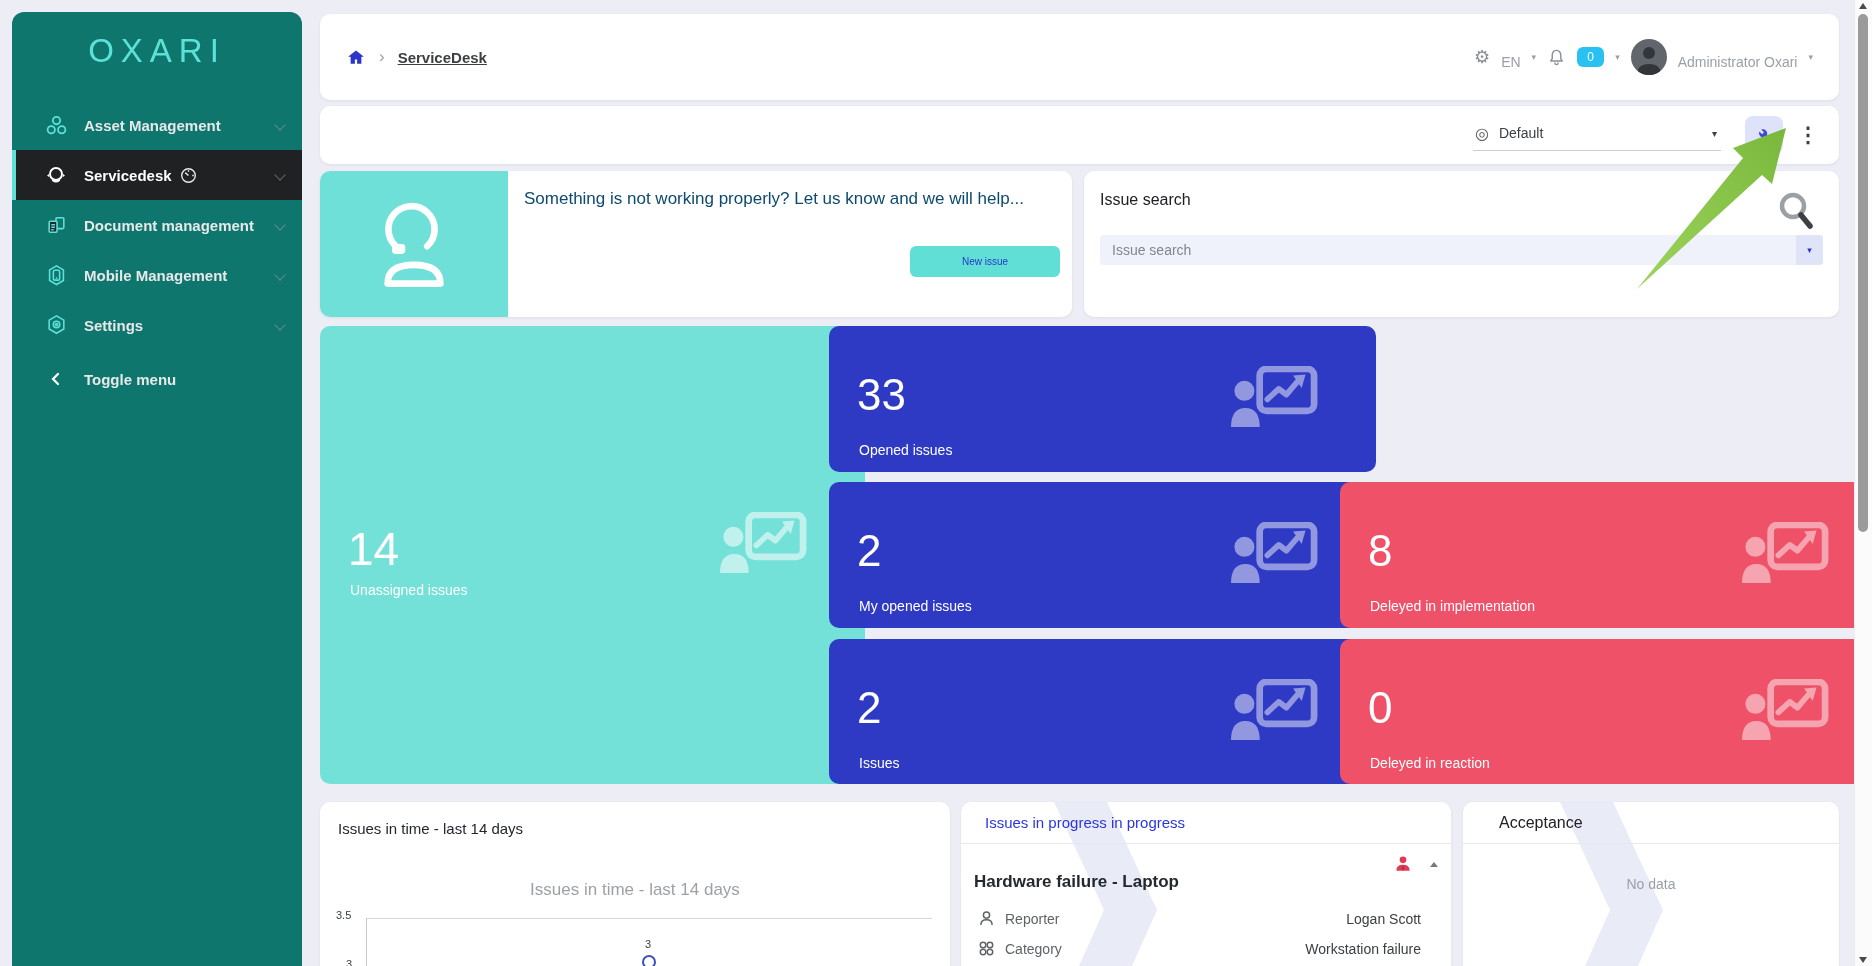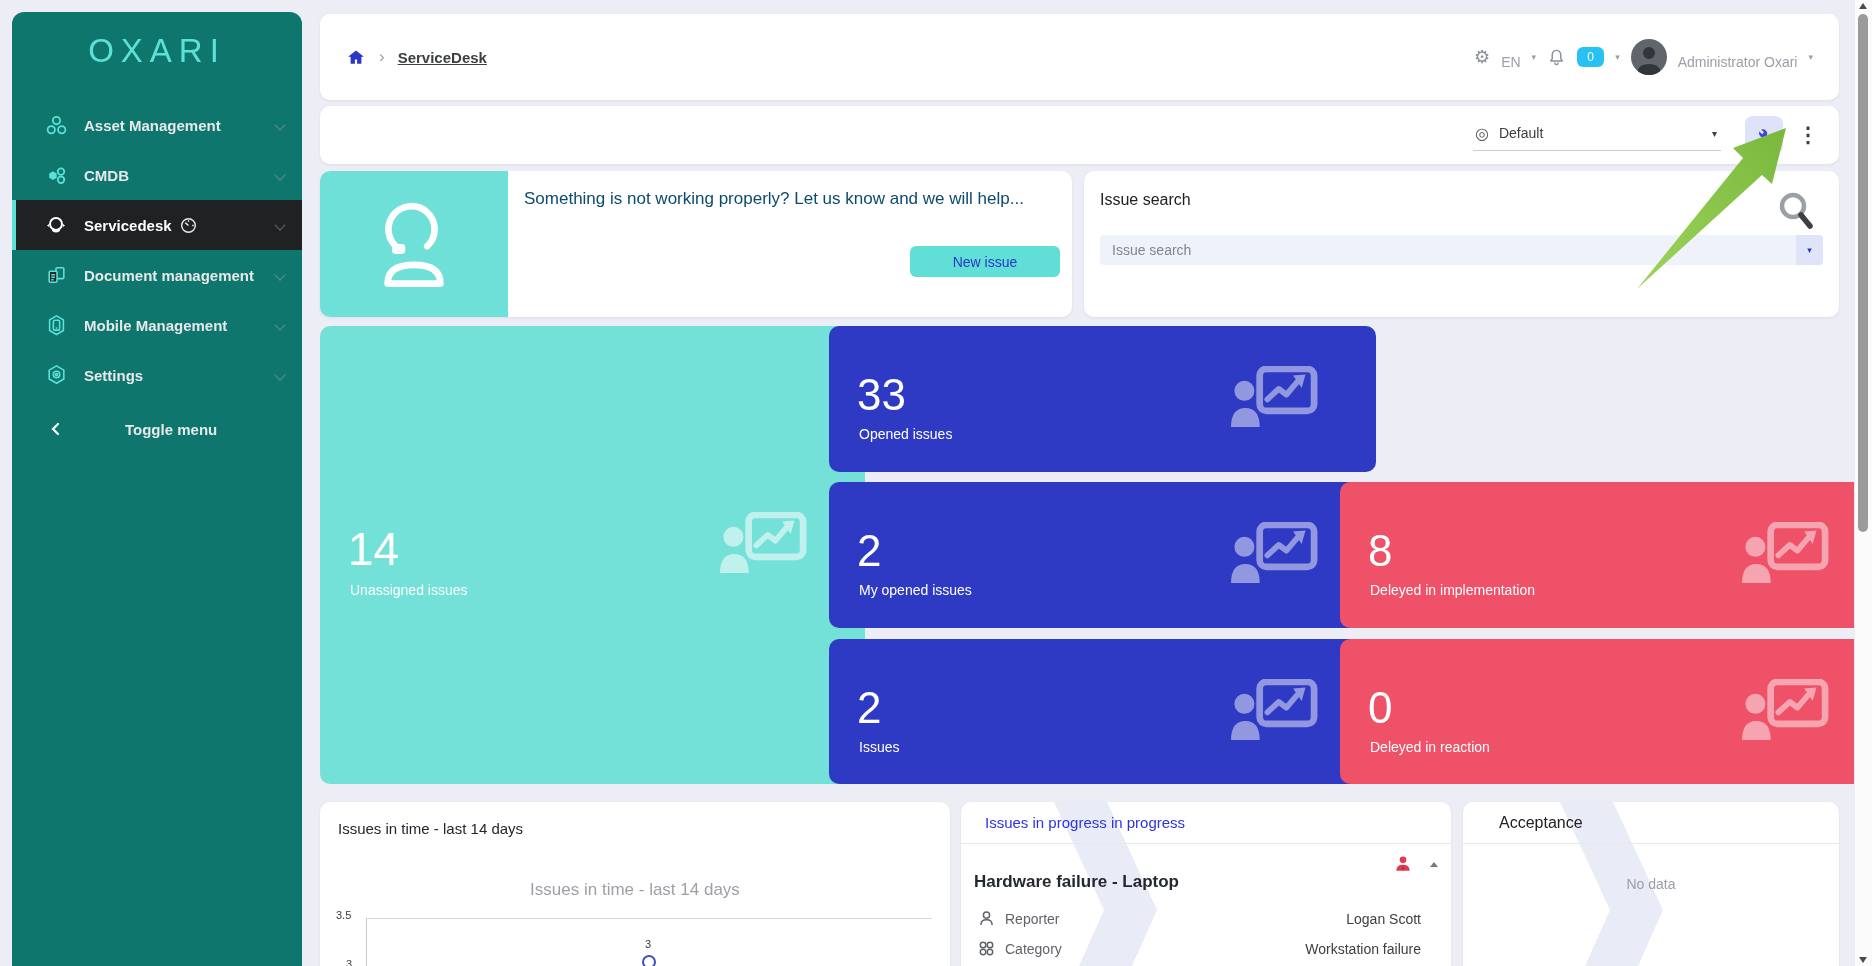--- a/index.html
+++ b/index.html
@@ -15,21 +15,21 @@
   .mitem{position:relative;height:50px;display:flex;align-items:center;padding:0 18px 0 32px;
     cursor:pointer;}
   .mitem .ic{width:24px;height:24px;flex:0 0 24px;display:flex;align-items:center;justify-content:center;}
   .mitem .lbl{margin-left:16px;color:#e6e8ea;font-size:15px;font-weight:700;}
   .mitem .chev{margin-left:auto;width:7px;height:7px;border-right:1.5px solid #9aa0a3;
     border-bottom:1.5px solid #9aa0a3;transform:rotate(45deg);opacity:.55;}
   .mitem.active{background:#1f2122;}
   .mitem.active::before{content:"";position:absolute;left:0;top:0;width:4px;height:100%;background:#5ce1d8;}
   .mitem.active .lbl{color:#fff;}
   .gauge{margin-left:8px;display:flex;}
-  .toggle-row{margin-top:4px;gap:41px;}
+  .toggle-row{margin-top:4px;}
   
   .hdr{left:320px;top:14px;width:1519px;height:86px;display:flex;align-items:center;padding:0 26px;box-sizing:border-box;}
   .crumb-sep{color:#9aa0a6;font-size:17px;margin:0 13px;}
   .crumb{font-size:15px;font-weight:700;color:#3c4043;text-decoration:underline;cursor:pointer;}
   .hdr-right{margin-left:auto;display:flex;align-items:center;gap:11px;color:#9aa0a6;}
   .hdr-right .txt{font-size:14px;color:#9aa0a6;margin-top:10px;}
   .caret{font-size:9px;color:#9aa0a6;}
   .badge{min-width:27px;height:20px;background:#29c1f2;border-radius:6px;color:#fff;font-size:12px;
     display:flex;align-items:center;justify-content:center;padding:0 4px;box-sizing:border-box;}
   .avatar{width:36px;height:36px;border-radius:50%;background:#61666c;overflow:hidden;display:flex;align-items:flex-end;justify-content:center;}
@@ -44,34 +44,34 @@
   .wrench-btn{margin-left:24px;width:38px;height:38px;border-radius:8px;background:#dee3f9;
     display:flex;align-items:center;justify-content:center;cursor:pointer;}
   .kebab{margin-left:12px;width:26px;height:38px;display:flex;align-items:center;justify-content:center;
     color:#3c4043;font-size:21px;font-weight:700;cursor:pointer;letter-spacing:0;}
   
   .help{left:320px;top:171px;width:752px;height:146px;}
   .help-teal{position:absolute;left:0;top:0;width:188px;height:146px;background:#6fe0d8;
     border-radius:10px 0 0 10px;display:flex;align-items:center;justify-content:center;}
   .help-msg{position:absolute;left:204px;top:18px;font-size:17px;color:#0c4a6e;font-weight:500;}
   .newissue{position:absolute;right:12px;top:75px;width:150px;height:31px;background:#5fdfd6;border:none;
-    border-radius:6px;color:#2b36c9;font-size:14px;font-family:inherit;cursor:pointer;}
+    border-radius:6px;color:#2b36c9;font-size:10px;font-family:inherit;cursor:pointer;}
   .search{left:1084px;top:171px;width:755px;height:146px;}
   .search-title{position:absolute;left:16px;top:20px;font-size:16px;color:#202124;font-weight:500;}
   .search-mag{position:absolute;right:24px;top:20px;}
   .search-input{position:absolute;left:16px;top:64px;width:723px;height:30px;background:#f0f2fb;border:none;
     border-radius:4px;padding:0 34px 0 12px;box-sizing:border-box;font-size:14px;color:#3c4043;font-family:inherit;}
   .search-input::placeholder{color:#80858f;}
   .search-caret{position:absolute;right:16px;top:64px;width:27px;height:30px;background:#dfe4f8;
     border-radius:0 4px 4px 0;display:flex;align-items:center;justify-content:center;color:#2b36c9;
     font-size:9px;cursor:pointer;}
   
   .tile{position:absolute;border-radius:10px;color:#fff;cursor:pointer;padding-left:48px;}
   .tile .num{position:absolute;left:28px;top:44px;font-size:44px;font-weight:500;}
-  .tile .tlabel{position:absolute;left:30px;top:100px;font-size:14px;}
+  .tile .tlabel{position:absolute;left:30px;top:116px;font-size:14px;}
   .tile .ticon{position:absolute;right:58px;top:40px;opacity:.48;}
   .tile.tall .num{top:196px;font-size:46px;}
   .tile.tall .tlabel{top:256px;}
   .tile.tall .ticon{top:186px;opacity:.55;}
   
   .bcard{overflow:hidden;}
   .c-chart{left:320px;top:802px;width:630px;height:210px;}
   .chart-hdr{position:absolute;left:18px;top:18px;font-size:15px;color:#23272d;font-weight:500;}
   .chart-title{position:absolute;left:0;right:0;top:78px;text-align:center;font-size:17px;color:#9da1a6;}
   .ytick{position:absolute;left:16px;top:107px;font-size:11px;color:#3c4043;}
@@ -132,31 +132,20 @@
           <svg width="23" height="23" viewBox="0 0 22 22" fill="none" stroke="#5ce1d8" stroke-width="1.7">
             <circle cx="11" cy="6.3" r="3.5"></circle>
               <circle cx="6" cy="15" r="3.5"></circle>
               <circle cx="16" cy="15" r="3.5"></circle>
           </svg>
         </span>
         <span class="lbl">Asset Management</span>
         <span class="chev"></span>
       </div>
 
-      <div class="mitem">
-        <span class="ic">
-          <svg width="23" height="23" viewBox="0 0 22 22">
-            <polygon points="4,9 7.6,6.9 11.2,9 11.2,13.2 7.6,15.3 4,13.2" fill="#5ce1d8"></polygon>
-            <circle cx="15.3" cy="7.3" r="3.1" fill="none" stroke="#5ce1d8" stroke-width="1.7"></circle>
-            <circle cx="15.3" cy="15.1" r="3.1" fill="none" stroke="#5ce1d8" stroke-width="1.7"></circle>
-          </svg>
-        </span>
-        <span class="lbl">CMDB</span>
-        <span class="chev"></span>
-      </div>
 
       <div class="mitem active">
         <span class="ic">
           <svg width="24" height="24" viewBox="0 0 24 24">
             <circle cx="12" cy="11" r="6" fill="none" stroke="#fff" stroke-width="2"></circle>
             <path d="M5 11 l-2 1.5 2 1.5 z" fill="#fff"></path>
             <path d="M19 11 l2 1.5 -2 1.5 z" fill="#fff"></path>
             <path d="M9 17.5 q3 2 6 0" fill="none" stroke="#fff" stroke-width="2" stroke-linecap="round"></path>
           </svg>
         </span>

